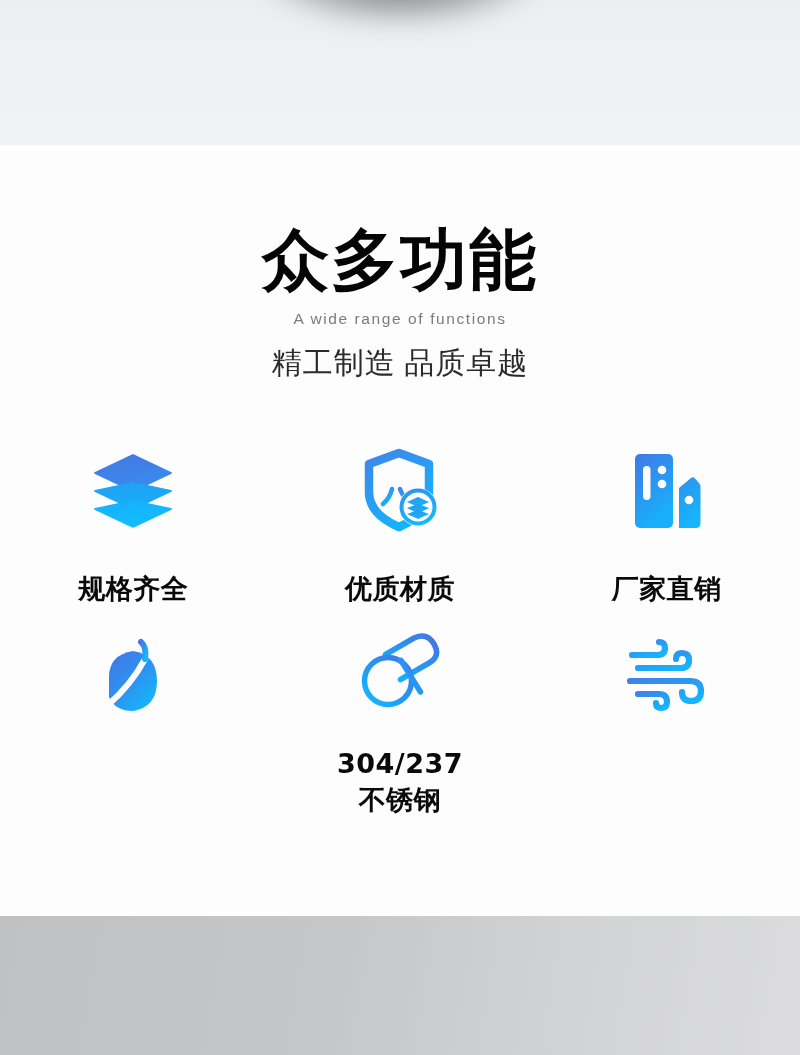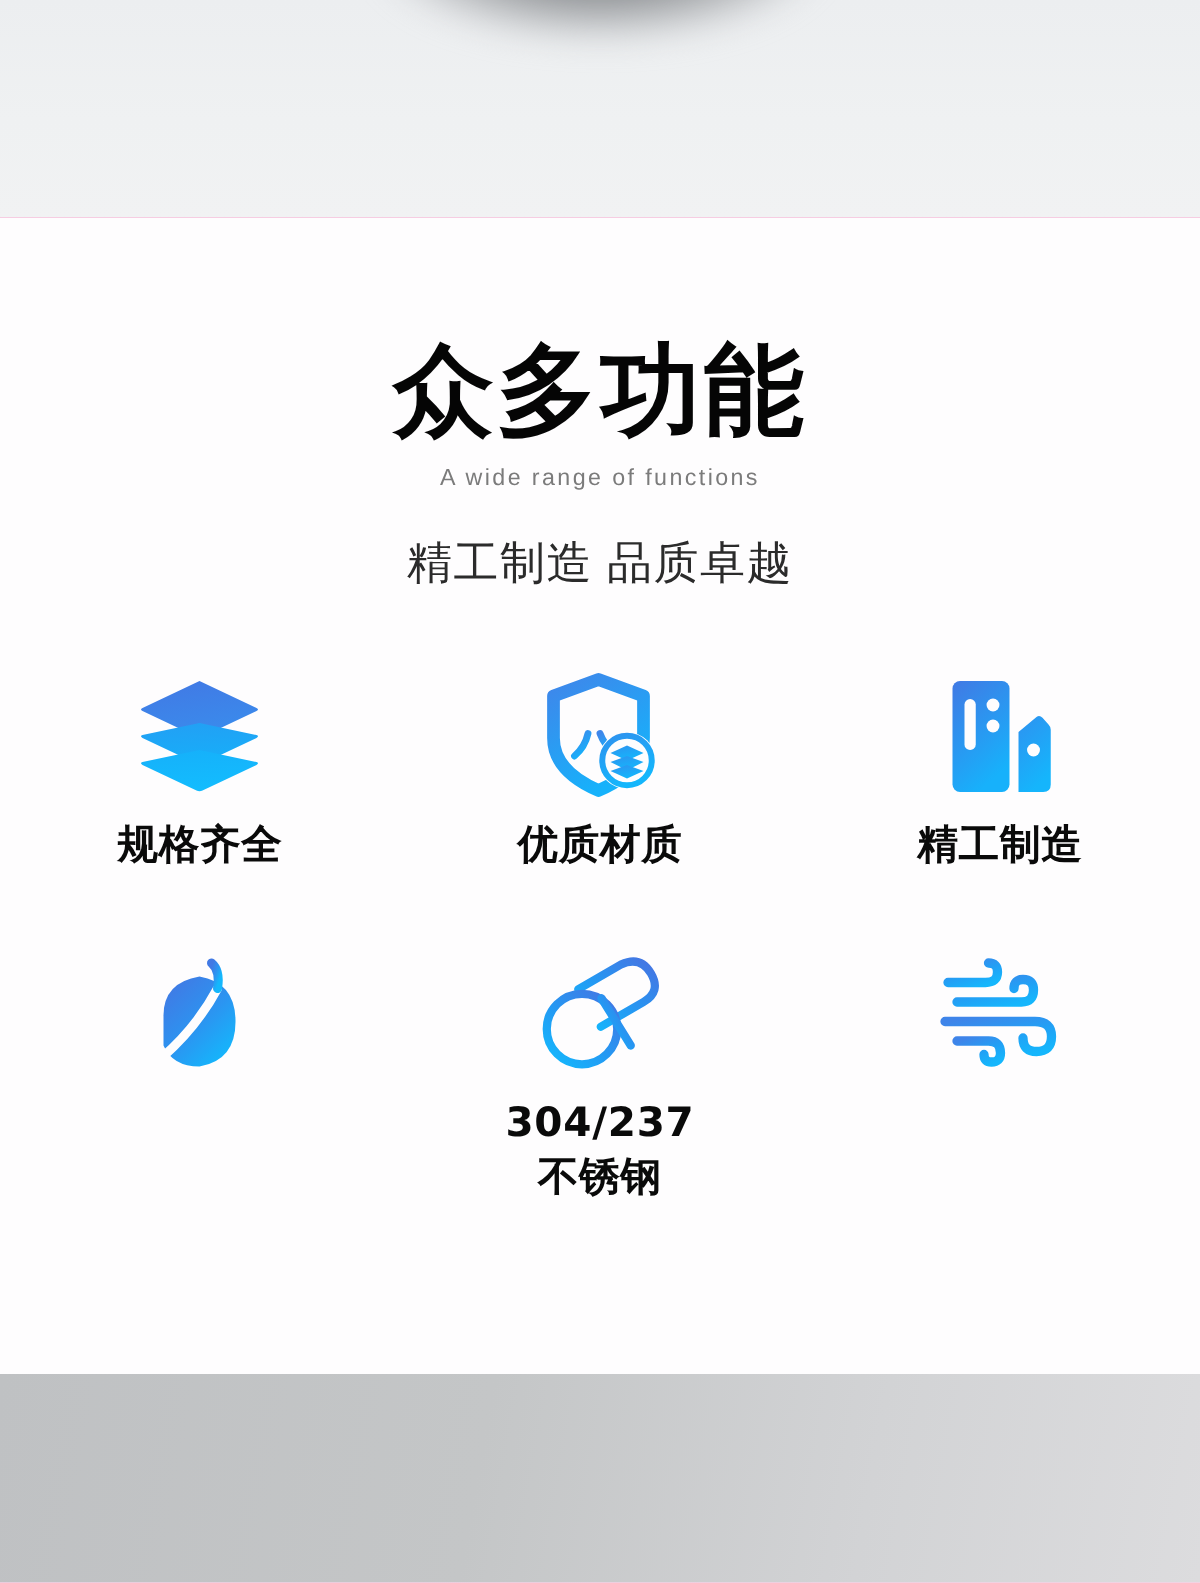--- a/index.html
+++ b/index.html
@@ -11,21 +11,21 @@
     height: 1055px;
     overflow: hidden;
     background: #ffffff;
     font-family: "Liberation Sans", "DejaVu Sans", sans-serif;
     -webkit-font-smoothing: antialiased;
   }
   .page {
     position: relative;
     width: 800px;
     height: 1055px;
-    background: #ec4899;
+    background: #fef9c3;
   }
 
   
   .top-band {
     position: absolute;
     left: 0; top: 0;
     width: 800px; height: 145px;
     background: linear-gradient(180deg, #eceef0 0%, #eff1f2 55%, #f1f2f3 100%);
     overflow: hidden;
   }
@@ -61,43 +61,44 @@
   .title-en {
     margin: 0;
     padding-top: 16px;
     font-family: Liberation Sans, sans-serif;
     font-size: 15.5px;
     font-weight: 400;
     color: #7b7b7b;
     letter-spacing: 1.6px;
   }
   .subtitle-cn {
-    margin: 12px;
+    margin: 0;
     padding-top: 15px;
-    font-family: Liberation Sans, sans-serif;
+    font-family: Liberation Serif, serif;
     font-size: 30px;
     font-weight: 400;
     color: #2b2b2b;
     letter-spacing: 1px;
   }
 
   
   .features {
     position: absolute;
     left: 0; top: 300px;
     width: 800px;
     display: grid;
     grid-template-columns: repeat(3, 1fr);
     grid-template-rows: 185px 185px;
   }
   .feature {
     display: flex;
     flex-direction: column;
     align-items: center;
     justify-content: flex-start;
+    gap: 25px;
   }
   .feature-icon {
     height: 92px;
     width: 100px;
     display: flex;
     align-items: center;
     justify-content: center;
   }
   .feature-icon svg { display: block; }
   .feature-label {
@@ -212,21 +213,21 @@
               </linearGradient>
             </defs>
             <rect x="8" y="4" width="38" height="74" rx="5" fill="url(#gFact1)"></rect>
             <rect x="16" y="16" width="7.5" height="34" rx="3.7" fill="#fefdfe"></rect>
             <circle cx="35" cy="20" r="4.3" fill="#fefdfe"></circle>
             <circle cx="35" cy="34" r="4.3" fill="#fefdfe"></circle>
             <path d="M52 38 L64 28 Q66 26.5 68 28.5 L72 33 Q73.5 34.5 73.5 36.5 L73.5 73 Q73.5 78 68.5 78 L52 78 Z" fill="url(#gFact2)"></path>
             <circle cx="62" cy="50" r="4.3" fill="#fefdfe"></circle>
           </svg>
         </div>
-        <div class="feature-label">精工制造</div>
+        <div class="feature-label">厂家直销</div>
       </div>
 
       <div class="feature">
         <div class="feature-icon">
           <svg width="80" height="86" viewBox="0 0 80 86">
             <defs>
               <linearGradient id="gLeaf" x1="0.05" y1="0.1" x2="0.75" y2="1">
                 <stop offset="0%" stop-color="#4179e4"></stop>
                 <stop offset="55%" stop-color="#2b95f1"></stop>
                 <stop offset="100%" stop-color="#14b7fc"></stop>

